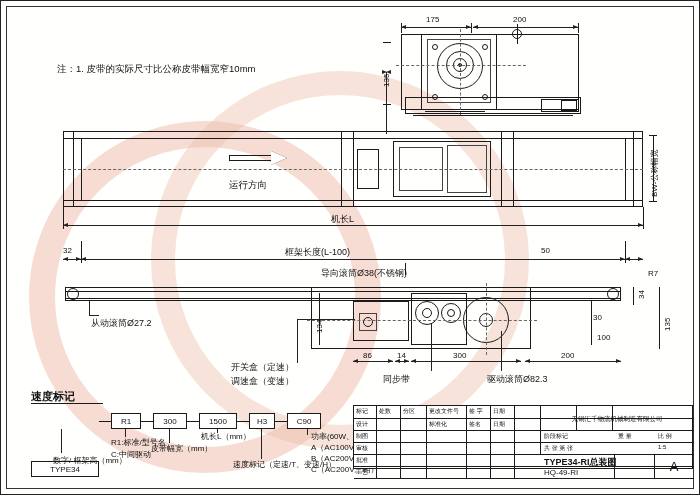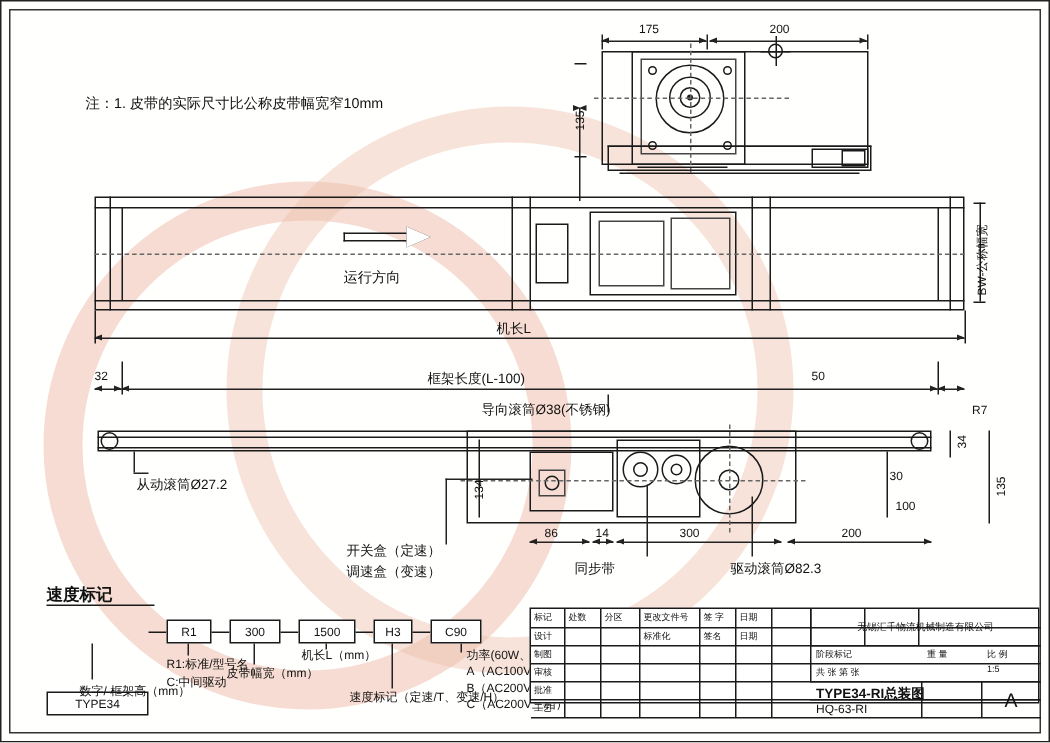--- a/index.html
+++ b/index.html
@@ -328,17 +328,17 @@
     <div class="cell" style="left:113px;top:13px;width:22px;height:11px;">签名</div>
     <div class="cell" style="left:137px;top:13px;width:22px;height:11px;">日期</div>
 
     <div class="cell" style="left:188px;top:25px;width:34px;height:11px;">阶段标记</div>
     <div class="cell" style="left:262px;top:25px;width:36px;height:11px;">重 量</div>
     <div class="cell" style="left:302px;top:25px;width:36px;height:11px;">比 例</div>
     <div class="cell" style="left:188px;top:37px;width:56px;height:11px;">共 张  第 张</div>
     <div class="cell" style="left:302px;top:37px;width:36px;height:11px;">1:5</div>
 
     <div class="cell" style="left:188px;top:49px;width:110px;height:11px;font-size:9px;font-weight:bold;">TYPE34-RI总装图</div>
-    <div class="cell" style="left:188px;top:61px;width:110px;height:11px;font-size:8px;">HQ-63-RI</div>
+    <div class="cell" style="left:188px;top:61px;width:110px;height:11px;font-size:8px;">HQ-49-RI</div>
     <div class="cell" style="left:302px;top:50px;width:36px;height:22px;text-align:center;font-size:13px;line-height:20px;">A</div>
   </div>
 
 </div>
 
 </body></html>

